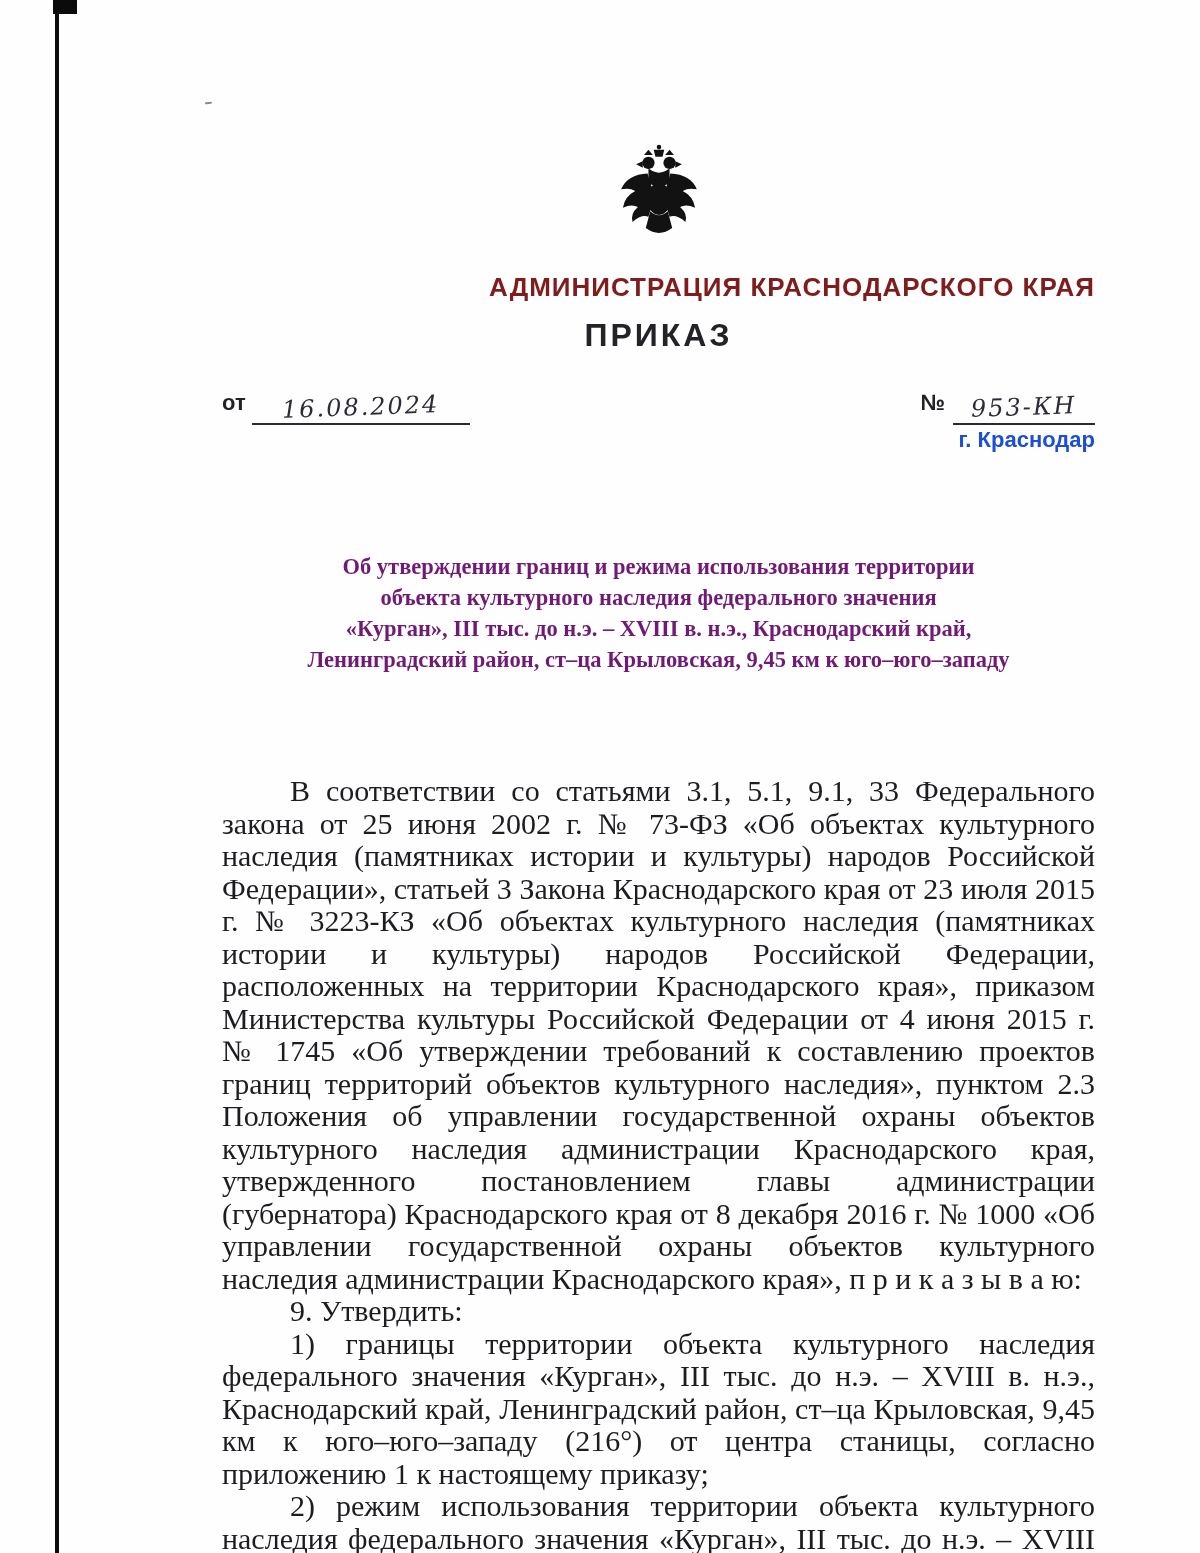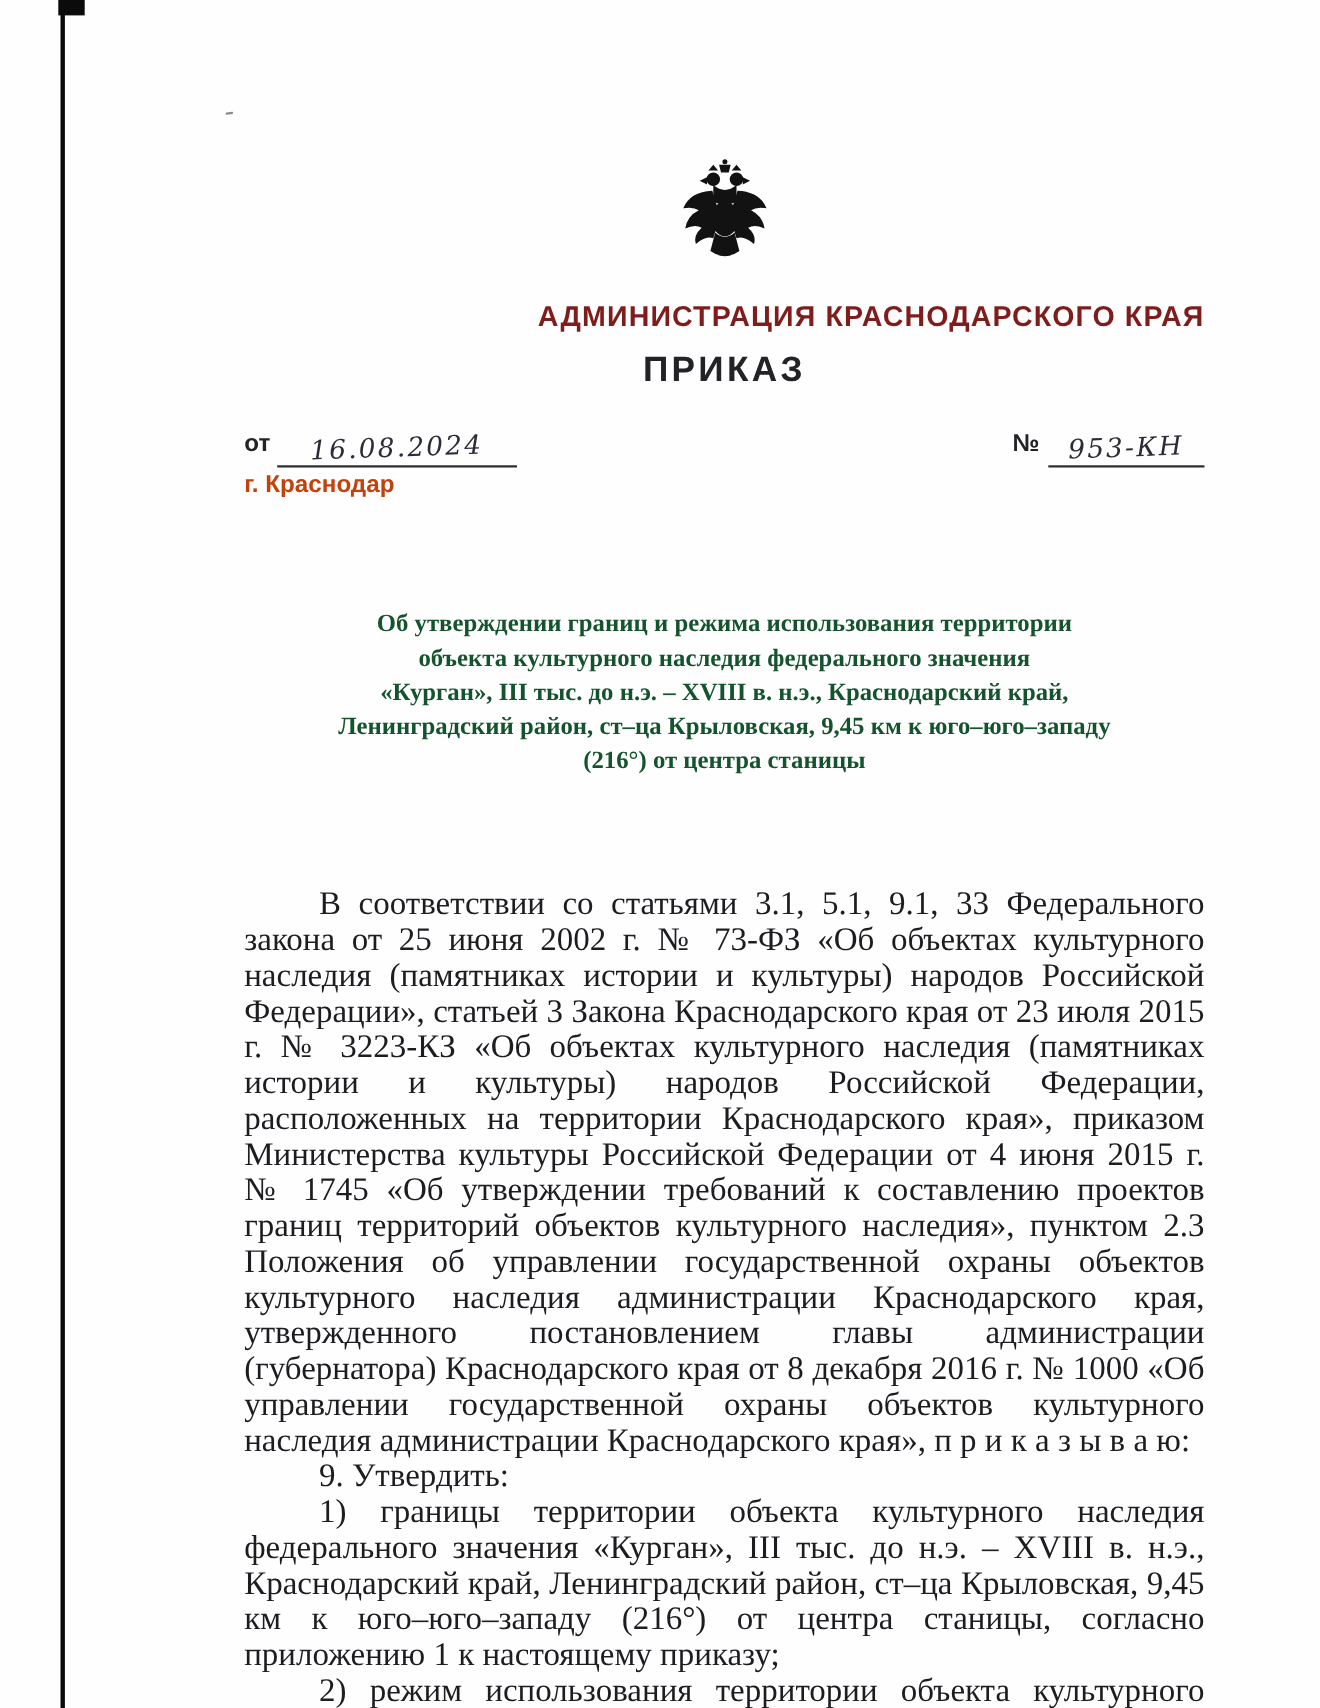--- a/index.html
+++ b/index.html
@@ -97,34 +97,34 @@
     font-size: 24px;
     letter-spacing: 2px;
     color: #2c2c38;
     transform: rotate(-2deg);
     padding-bottom: 2px;
     white-space: nowrap;
   }
 
   .city-line {
     margin-top: 2px;
-    text-align: left;
+    text-align: right;
     font-family: "Liberation Sans", sans-serif;
     font-weight: 700;
     font-size: 22px;
-    color: #c2410c;
+    color: #1d4ed8;
   }
 
   .title-block {
     margin-top: 98px;
     text-align: center;
     font-weight: 700;
     font-size: 22.5px;
     line-height: 31px;
-    color: #14532d;
+    color: #701a75;
   }
 
   .body-block {
     margin-top: 100px;
     font-size: 30px;
     line-height: 32.5px;
     text-align: justify;
     color: #1d1d21;
   }
   .body-block p { text-indent: 68px; }
@@ -172,21 +172,20 @@
       </div>
     </div>
 
     <div class="city-line">г. Краснодар</div>
 
     <div class="title-block">
       <div>Об утверждении границ и режима использования территории</div>
       <div>объекта культурного наследия федерального значения</div>
       <div>«Курган», III тыс. до н.э. – XVIII в. н.э., Краснодарский край,</div>
       <div>Ленинградский район, ст–ца Крыловская, 9,45 км к юго–юго–западу</div>
-      <div>(216°) от центра станицы</div>
     </div>
 
     <div class="body-block">
       <p>В соответствии со статьями 3.1, 5.1, 9.1, 33 Федерального закона от 25 июня 2002 г. № 73-ФЗ «Об объектах культурного наследия (памятниках истории и культуры) народов Российской Федерации», статьей 3 Закона Краснодарского края от 23 июля 2015 г. № 3223-КЗ «Об объектах культурного наследия (памятниках истории и культуры) народов Российской Федерации, расположенных на территории Краснодарского края», приказом Министерства культуры Российской Федерации от 4 июня 2015 г. № 1745 «Об утверждении требований к составлению проектов границ территорий объектов культурного наследия», пунктом 2.3 Положения об управлении государственной охраны объектов культурного наследия администрации Краснодарского края, утвержденного постановлением главы администрации (губернатора) Краснодарского края от 8 декабря 2016 г. № 1000 «Об управлении государственной охраны объектов культурного наследия администрации Краснодарского края», п р и к а з ы в а ю:</p>
       <p>9. Утвердить:</p>
       <p>1) границы территории объекта культурного наследия федерального значения «Курган», III тыс. до н.э. – XVIII в. н.э., Краснодарский край, Ленинградский район, ст–ца Крыловская, 9,45 км к юго–юго–западу (216°) от центра станицы, согласно приложению 1 к настоящему приказу;</p>
       <p>2) режим использования территории объекта культурного наследия федерального значения «Курган», III тыс. до н.э. – XVIII в. н.э., Краснодарский край, Ленинградский район, ст–ца Крыловская, 9,45 км к юго–юго–западу (216°) от центра станицы, согласно приложению 2 к настоящему приказу.</p>
     </div>
 
   </div>

